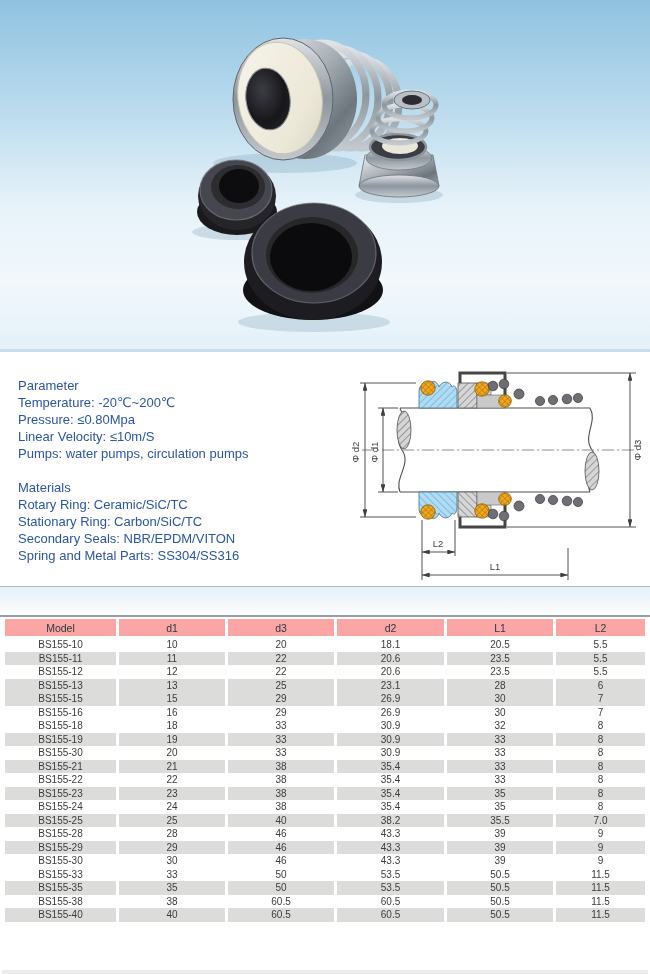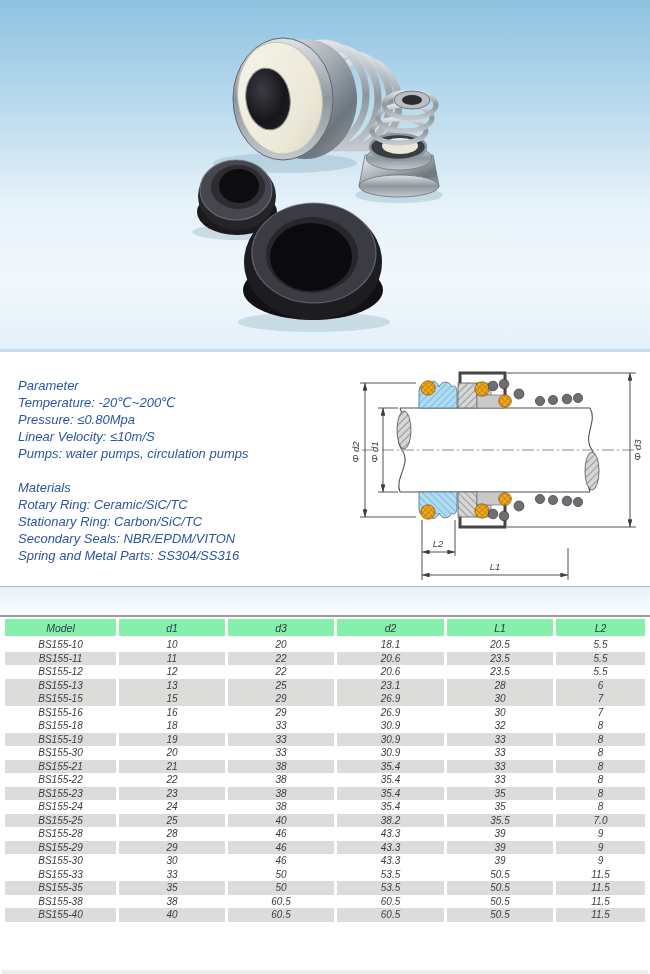--- a/index.html
+++ b/index.html
@@ -1,33 +1,33 @@
 <!DOCTYPE html>
 <html><head>
 <meta charset="utf-8">
 <style>
   html,body{margin:0;padding:0;background:#ffffff;}
   #page{position:relative;width:650px;height:974px;background:#fff;overflow:hidden;
-        font-family:"Liberation Sans","DejaVu Sans",sans-serif;font-style:italic;}
+        font-family:"Liberation Sans","DejaVu Sans",sans-serif;}
   
   #photo{position:absolute;left:0;top:0;width:650px;height:352px;}
   
   #specs{position:absolute;left:18px;top:377px;color:#2a56a2;font-size:13px;line-height:17px;}
   #specs .stanza{margin:0 0 17px 0;}
   #specs div{white-space:nowrap;}
   
   #diagram{position:absolute;left:338px;top:364px;}
   
   #divider{position:absolute;left:0;top:586px;width:650px;height:31px;box-sizing:border-box;
            border-top:1px solid #b2b7ba;border-bottom:2px solid #989ea1;
            background:linear-gradient(#e7f1f8,#fcfdfe);}
   
   #spec-table{position:absolute;left:2px;top:619px;width:646px;border-collapse:separate;
               border-spacing:3px 0;table-layout:fixed;}
-  #spec-table th{background:#86efac;color:#2a3a42;font-weight:normal;font-size:10.5px;
+  #spec-table th{background:#fca5a5;color:#2a3a42;font-weight:normal;font-size:10.5px;
                  height:17px;padding:0;text-align:center;border-bottom:2px solid #fff;}
   #spec-table td{font-size:10px;color:#3c3c3c;height:13.5px;line-height:13.5px;padding:0;
                  text-align:center;background:#ffffff;overflow:hidden;white-space:nowrap;}
   #spec-table tr.alt td{background:#dcdcda;}
   #next-row-sliver{position:absolute;left:2px;top:970px;width:646px;height:4px;
                    background:#dededd;opacity:.55;}
   text{font-family:"Liberation Sans","DejaVu Sans",sans-serif;}
 </style>
 </head>
 <body>

